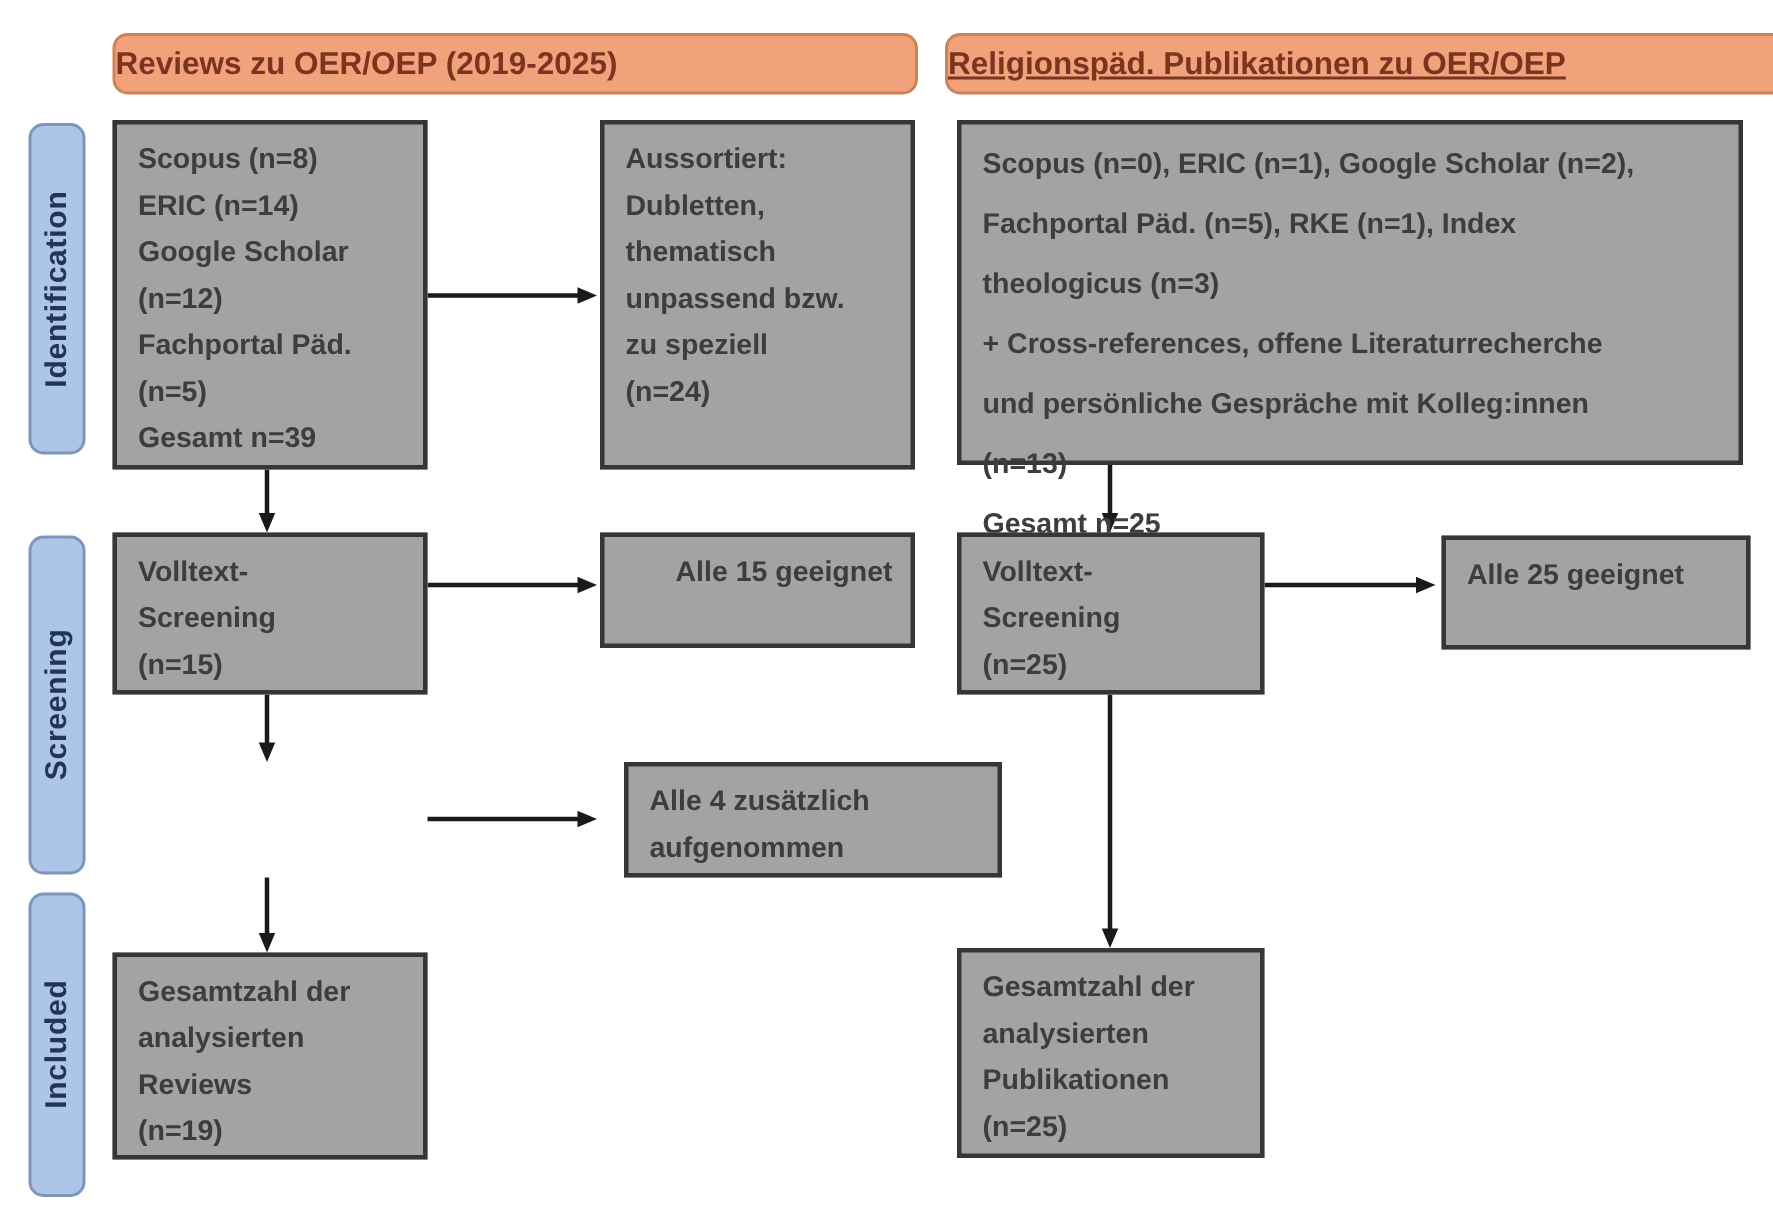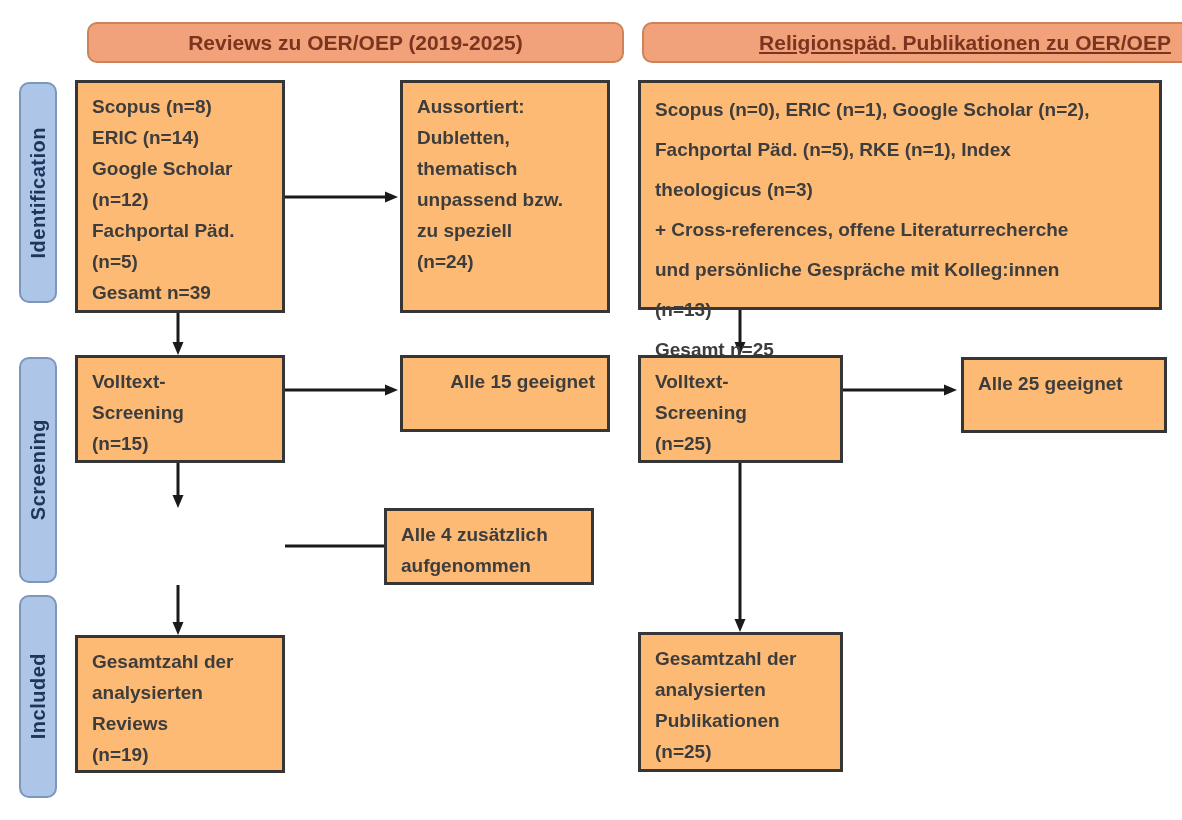--- a/index.html
+++ b/index.html
@@ -21,23 +21,21 @@
     position: absolute;
     box-sizing: border-box;
     background: var(--header-fill, #F1A27A);
     border: 2px solid var(--header-border, #CE8257);
     border-radius: 10px;
     color: var(--header-text, #7A3420);
     font-size: 21px;
     font-weight: bold;
     display: flex;
     align-items: center;
-    justify-content: center;
     text-align: center;
-    margin-left: 12px;
   }
   .stage {
     position: absolute;
     box-sizing: border-box;
     background: var(--stage-fill, #ADC5E7);
     border: 2px solid var(--stage-border, #7E96BD);
     border-radius: 10px;
     color: var(--stage-text, #21355C);
     font-size: 20px;
     font-weight: bold;
@@ -46,21 +44,21 @@
     justify-content: center;
   }
   .stage .vtext {
     writing-mode: vertical-rl;
     transform: rotate(180deg);
     letter-spacing: 0.5px;
   }
   .box {
     position: absolute;
     box-sizing: border-box;
-    background: #fdba74;
+    background: #a3a3a3;
     border: 3px solid var(--box-border, #363636);
     color: var(--box-text, #3D3D3D);
     font-size: 19px;
     font-weight: bold;
     line-height: 31px;
     padding: 8px 12px 4px 14px;
     white-space: pre-line;
   }
   .box.wide { line-height: 40px; padding-top: 7px; }
 </style>
@@ -113,21 +111,21 @@
   <div class="box" style="left:400px; top:80px; width:210px; height:233px;">Aussortiert:
 Dubletten,
 thematisch
 unpassend bzw.
 zu speziell
 (n=24)</div>
   <div class="box" style="left:75px; top:355px; width:210px; height:108px;">Volltext-
 Screening
 (n=15)</div>
   <div class="box" style="left:400px; top:355px; width:210px; height:77px;text-align:right;">Alle 15 geeignet</div>
-  <div class="box" style="left:384px; top:508px; width:210px; height:77px;">Alle 4 zusätzlich
+  <div class="box" style="left:416px; top:508px; width:252px; height:77px;">Alle 4 zusätzlich
 aufgenommen</div>
   <div class="box" style="left:75px; top:635px; width:210px; height:138px;">Gesamtzahl der
 analysierten
 Reviews
 (n=19)</div>
 
   <div class="box wide" style="left:638px; top:80px; width:524px; height:230px;">Scopus (n=0), ERIC (n=1), Google Scholar (n=2),
 Fachportal Päd. (n=5), RKE (n=1), Index
 theologicus (n=3)
 + Cross-references, offene Literaturrecherche

